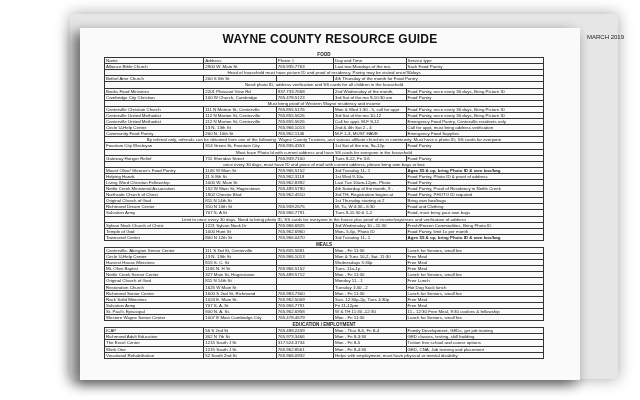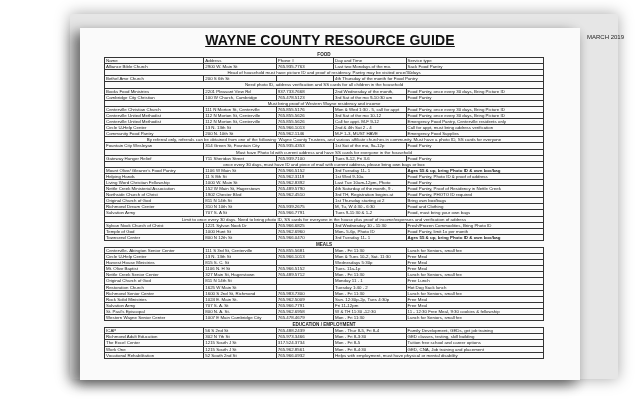--- a/index.html
+++ b/index.html
@@ -1,19 +1,19 @@
 <!DOCTYPE html>
 <html><head>
 <meta charset="utf-8">
 <style>
   html, body { margin:0; padding:0; }
   body { width:640px; height:400px; background:#ffffff; position:relative; overflow:hidden; font-family:"Liberation Sans", sans-serif; }
   .back-sheet { position:absolute; left:70px; top:14px; width:548px; height:365px; background:#e6e6e6; box-shadow:0 0 14px rgba(0,0,0,0.35); }
   .paper { position:absolute; left:80px; top:28px; width:500px; height:352px; background:#fafafa; box-shadow:-8px 4px 12px rgba(0,0,0,0.45), 0 6px 10px rgba(0,0,0,0.2); }
-  .title { position:absolute; left:0; width:100%; top:4px; text-align:center; font-weight:bold; font-size:14px; text-decoration:underline; color:#111; letter-spacing:0.2px; }
+  .title { position:absolute; left:0; width:100%; top:4px; text-align:center; font-weight:bold; font-size:12px; color:#111; letter-spacing:0.2px; }
   .date { position:absolute; right:-44px; top:6px; font-size:6px; color:#222; }
   table { position:absolute; left:24px; top:23px; width:440px; border-collapse:collapse; table-layout:fixed; font-size:4.4px; line-height:5.1px; color:#222; }
   td { border:0.6px solid #333; padding:0 1px; white-space:nowrap; overflow:hidden; height:5.1px; }
   td.section { border:none; text-align:center; font-weight:bold; font-size:4.6px; padding-top:1px; }
   td.note { text-align:center; }
   tr.hdr td { font-weight:normal; }
   .bold { font-weight:bold; }
 </style>
 </head>
 <body>

